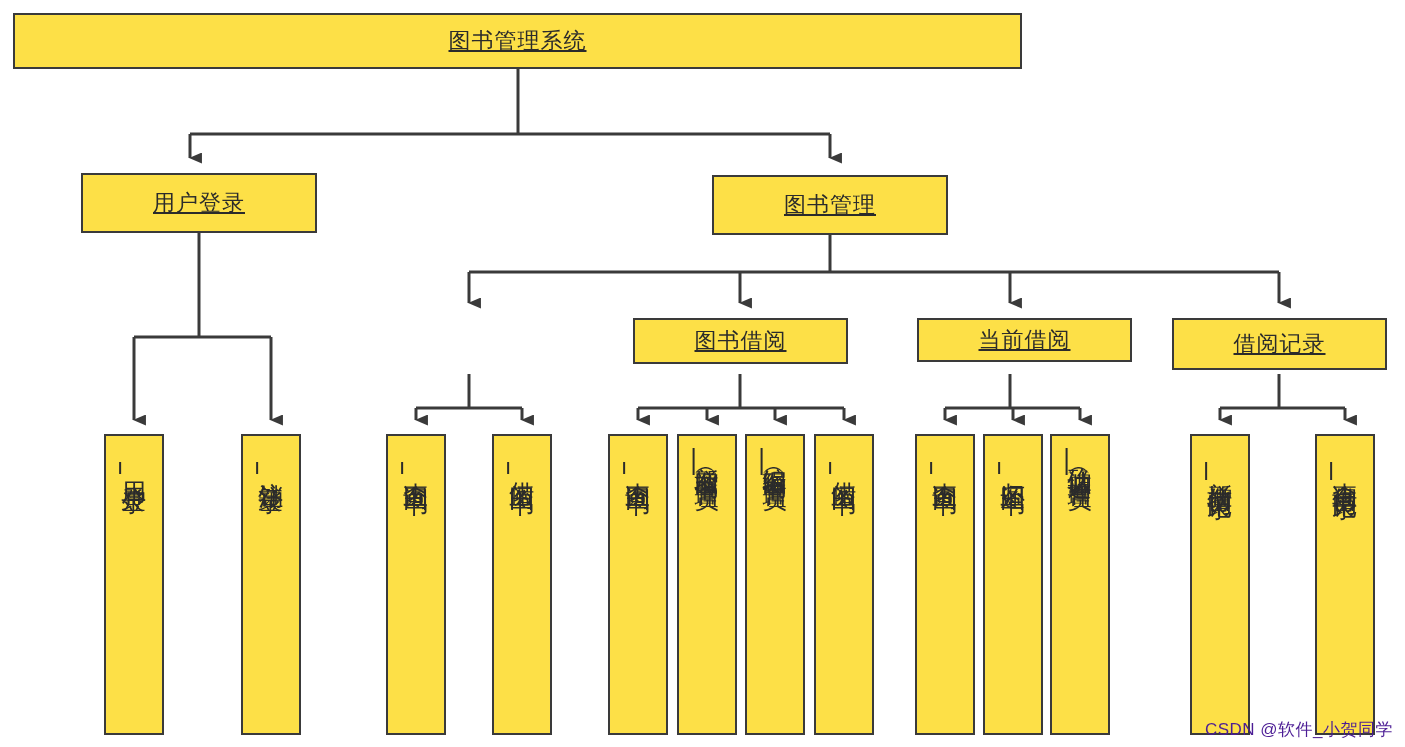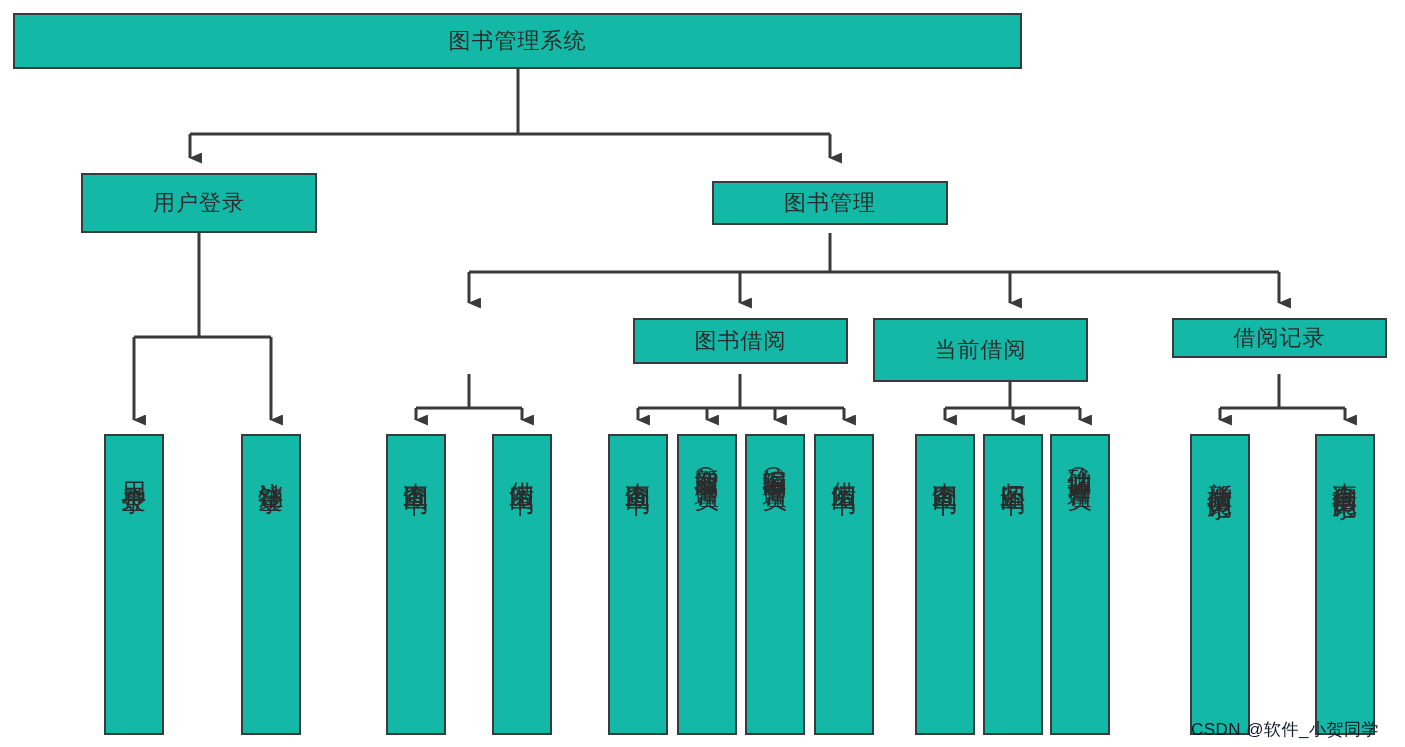--- a/index.html
+++ b/index.html
@@ -22,26 +22,27 @@
     position: absolute;
     left: 0;
     top: 0;
     width: 1405px;
     height: 747px;
     pointer-events: none;
   }
   .node {
     position: absolute;
     box-sizing: border-box;
-    background: #14b8a6;
+    background: #fde047;
     border: 2px solid #3a3a3a;
     display: flex;
     align-items: center;
     justify-content: center;
     color: #2b2b2b;
+    text-decoration: underline;
   }
   .node .label {
     display: block;
     text-align: center;
     line-height: 1.18;
     white-space: nowrap;
   }
   
   .node.h .label {
     font-size: 22px;
@@ -57,24 +58,24 @@
     text-orientation: upright;
     font-size: 25px;
     line-height: 1.05;
     letter-spacing: 3px;
   }
   .node.v.tall-text .label {
     font-size: 24px;
   }
   .watermark {
     position: absolute;
-    right: 26px;
+    right: 12px;
     bottom: 6px;
     font-size: 17px;
-    color: #0f172a;
+    color: #4c1d95;
     letter-spacing: 0.5px;
     white-space: nowrap;
   }
 </style>
 </head>
 <body>
 
 <div id="canvas">
 
   <svg class="edges" viewBox="0 0 1405 747" xmlns="http://www.w3.org/2000/svg">
@@ -128,31 +129,31 @@
     </g>
   </svg>
 
   <div class="node h" style="left:13px; top:13px; width:1009px; height:56px;">
     <span class="label">图书管理系统</span>
   </div>
 
   <div class="node h" style="left:81px; top:173px; width:236px; height:60px;">
     <span class="label">用户登录</span>
   </div>
-  <div class="node h" style="left:712px; top:181px; width:236px; height:44px;">
+  <div class="node h" style="left:712px; top:175px; width:236px; height:60px;">
     <span class="label">图书管理</span>
   </div>
 
   <div class="node h" style="left:633px; top:318px; width:215px; height:46px;">
     <span class="label">图书借阅</span>
   </div>
-  <div class="node h" style="left:873px; top:318px; width:215px; height:64px;">
+  <div class="node h" style="left:917px; top:318px; width:215px; height:44px;">
     <span class="label">当前借阅</span>
   </div>
-  <div class="node h" style="left:1172px; top:318px; width:215px; height:40px;">
+  <div class="node h" style="left:1172px; top:318px; width:215px; height:52px;">
     <span class="label">借阅记录</span>
   </div>
 
   <div class="node v" style="left:104px; top:434px; width:60px; height:301px;">
     <span class="label">用户登录</span>
   </div>
   <div class="node v" style="left:241px; top:434px; width:60px; height:301px;">
     <span class="label">注销登录</span>
   </div>
 

